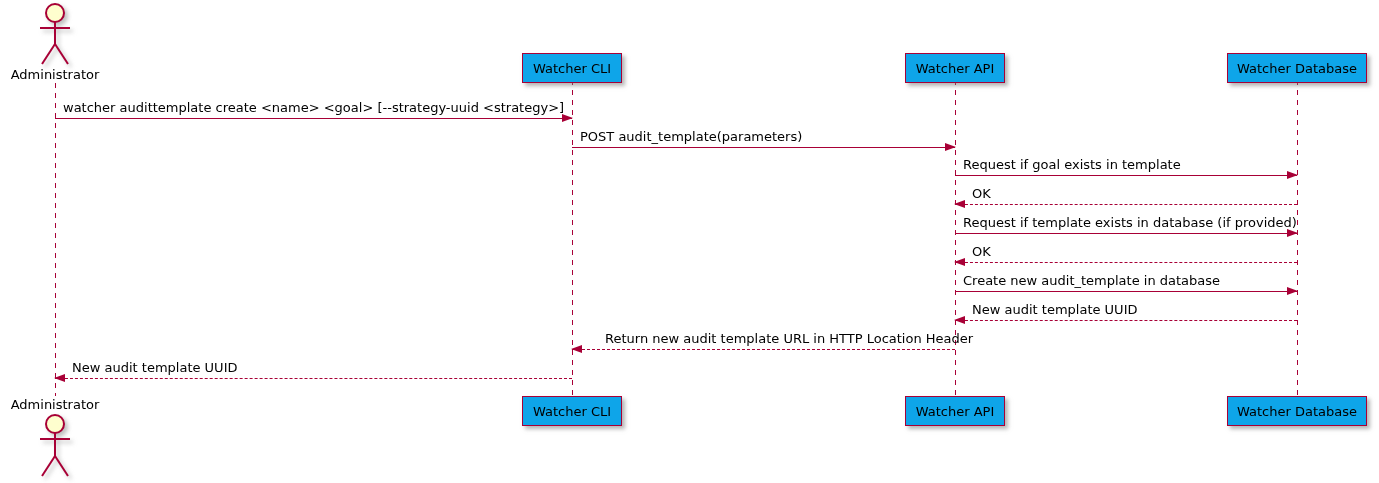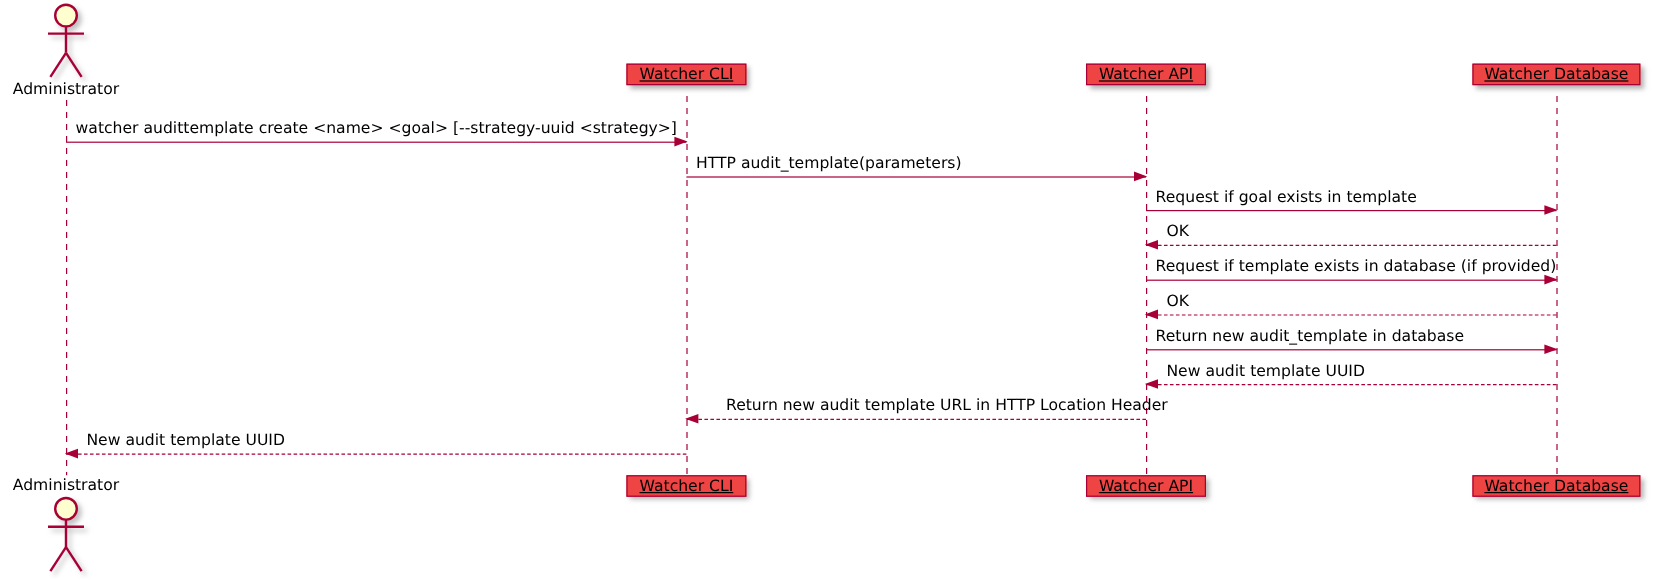--- a/index.html
+++ b/index.html
@@ -8,32 +8,31 @@
     width: 1379px;
     height: 483px;
     background: #ffffff;
     font-family: "DejaVu Sans", "Liberation Sans", sans-serif;
     color: #000000;
     overflow: hidden;
   }
   
   .participant {
     position: absolute;
-    height: 18px;
-    background: #ef4444;
+    height: 30px;
+    background: #0ea5e9;
     border: 1.5px solid #A80036;
     box-shadow: 3px 3px 4px rgba(120,120,120,0.55);
     display: flex;
     align-items: center;
     justify-content: center;
     font-size: 13px;
     color: #000000;
     white-space: nowrap;
     box-sizing: border-box;
-    text-decoration: underline;
   }
   
   .lifeline {
     position: absolute;
     width: 1px;
     background: repeating-linear-gradient(to bottom, #A80036 0 5px, transparent 5px 10px);
   }
   
   .actor-label {
     position: absolute;
@@ -93,21 +92,21 @@
   <div class="participant" style="left:905px; top:53px; width:100px;">Watcher API</div>
   <div class="participant" style="left:1227px; top:53px; width:140px;">Watcher Database</div>
 
   <div class="msg" style="left:55px; top:118px; width:517px;">
     <div class="msg-label" style="left:8px;">watcher audittemplate create &lt;name&gt; &lt;goal&gt; [--strategy-uuid &lt;strategy&gt;]</div>
     <div class="msg-line solid"></div>
     <div class="arrowhead right"></div>
   </div>
 
   <div class="msg" style="left:572px; top:147px; width:383px;">
-    <div class="msg-label" style="left:8px;">HTTP audit_template(parameters)</div>
+    <div class="msg-label" style="left:8px;">POST audit_template(parameters)</div>
     <div class="msg-line solid"></div>
     <div class="arrowhead right"></div>
   </div>
 
   <div class="msg" style="left:955px; top:175px; width:342px;">
     <div class="msg-label" style="left:8px;">Request if goal exists in template</div>
     <div class="msg-line solid"></div>
     <div class="arrowhead right"></div>
   </div>
 
@@ -123,21 +122,21 @@
     <div class="arrowhead right"></div>
   </div>
 
   <div class="msg" style="left:955px; top:262px; width:342px;">
     <div class="msg-label" style="left:17px;">OK</div>
     <div class="msg-line dashed"></div>
     <div class="arrowhead left"></div>
   </div>
 
   <div class="msg" style="left:955px; top:291px; width:342px;">
-    <div class="msg-label" style="left:8px;">Return new audit_template in database</div>
+    <div class="msg-label" style="left:8px;">Create new audit_template in database</div>
     <div class="msg-line solid"></div>
     <div class="arrowhead right"></div>
   </div>
 
   <div class="msg" style="left:955px; top:320px; width:342px;">
     <div class="msg-label" style="left:17px;">New audit template UUID</div>
     <div class="msg-line dashed"></div>
     <div class="arrowhead left"></div>
   </div>
 

